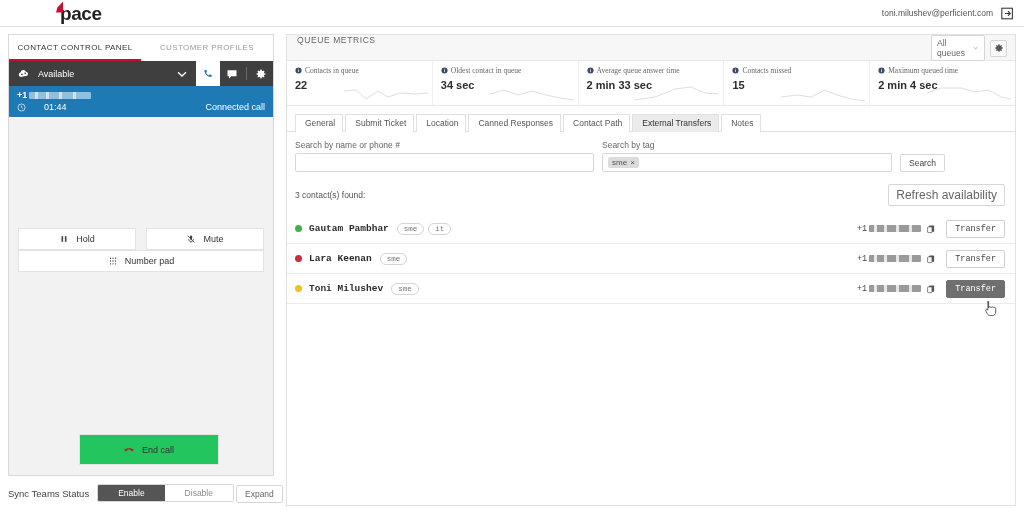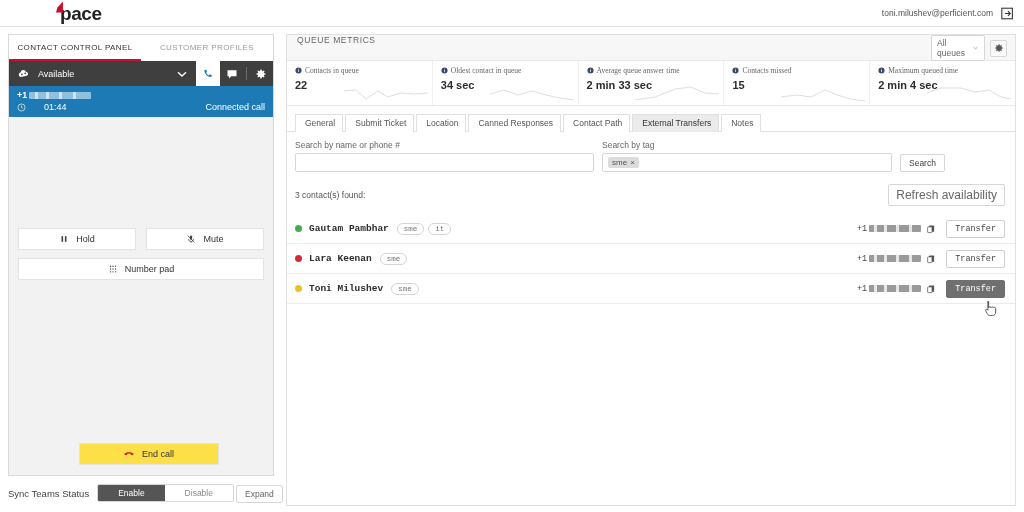--- a/index.html
+++ b/index.html
@@ -69,30 +69,30 @@
     display: inline-block;
     background: linear-gradient(90deg,#8fc0de 0 6px,#cfe3f0 6px 9px,#8fc0de 9px 17px,#cfe3f0 17px 20px,#8fc0de 20px 30px,#cfe3f0 30px 33px,#8fc0de 33px 44px,#cfe3f0 44px 47px,#8fc0de 47px 60px);
     height: 7px; width: 62px; border-radius: 1px; filter: blur(0.7px);
   }
   .call-sub { display: flex; align-items: center; justify-content: space-between; margin-top: 2px; }
   .call-timer { font-size: 9px; display: flex; align-items: center; gap: 18px; }
   .call-state { font-size: 9px; }
 
   .ccp-body { flex: 1; position: relative; }
   .ccp-controls { position: absolute; left: 10px; right: 10px; bottom: 10px; }
-  .ctrl-row { display: flex; gap: 10px; margin-bottom: 8px; }
+  .ctrl-row { display: flex; gap: 10px; margin-bottom: 0; }
   .ctrl-btn {
     background: #fff; border: 1px solid #e3e3e3; height: 22px;
     display: flex; align-items: center; justify-content: center; gap: 7px;
     font-size: 9px; color: #333; flex: 1; cursor: pointer;
   }
   .ctrl-btn.wide { width: 100%; }
   .endcall-wrap { display: flex; justify-content: center; margin-top: 110px; }
   .endcall {
-    background: #fde047; border: 1px solid #e3e3e3; height: 22px; width: 140px;
+    background: #22c55e; border: 1px solid #e3e3e3; height: 31px; width: 140px;
     display: flex; align-items: center; justify-content: center; gap: 7px;
     font-size: 9px; cursor: pointer; margin-left: 15px;
   }
 
   .sync-row {
     position: absolute; left: 8px; top: 484px; width: 266px;
     display: flex; align-items: center; gap: 8px;
   }
   .sync-label { font-size: 9.5px; color: #444; }
   .seg { display: flex; border: 1px solid #d6d6d6; border-radius: 2px; overflow: hidden; }

